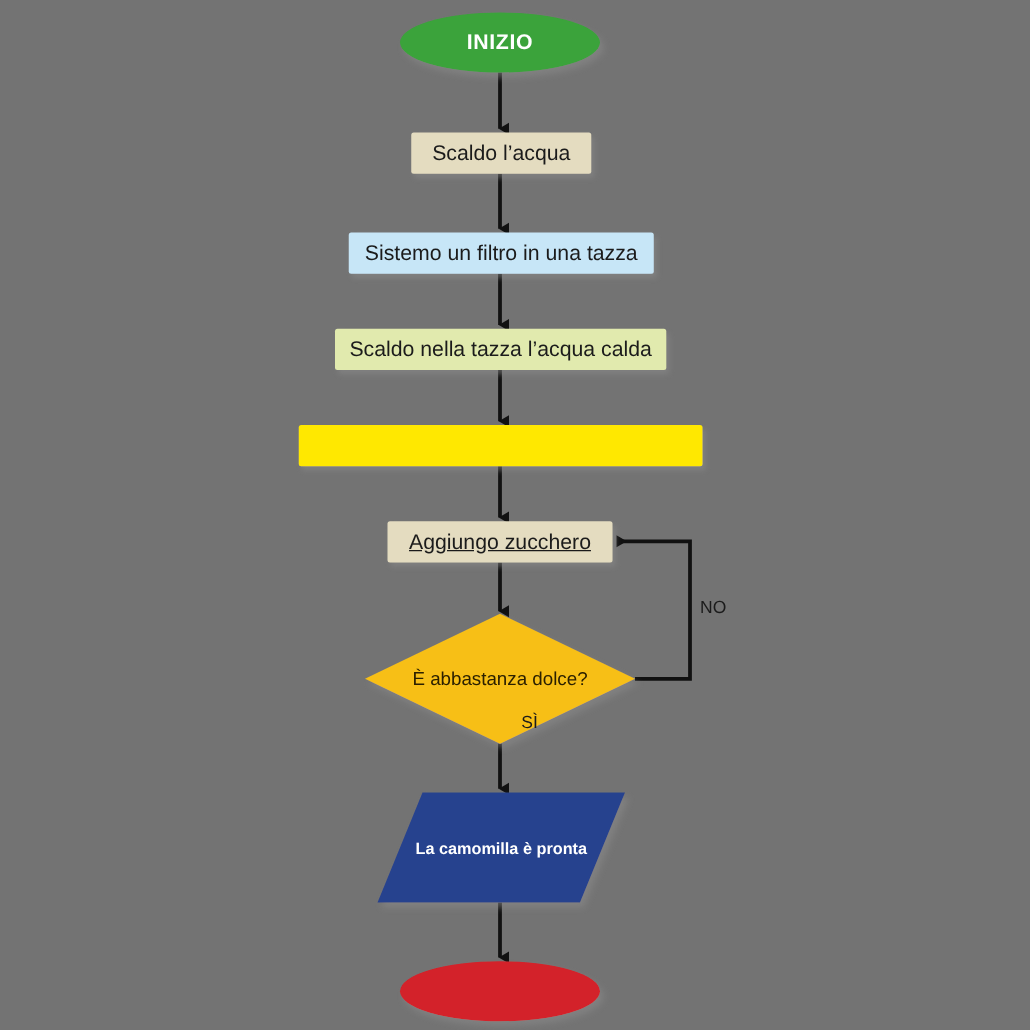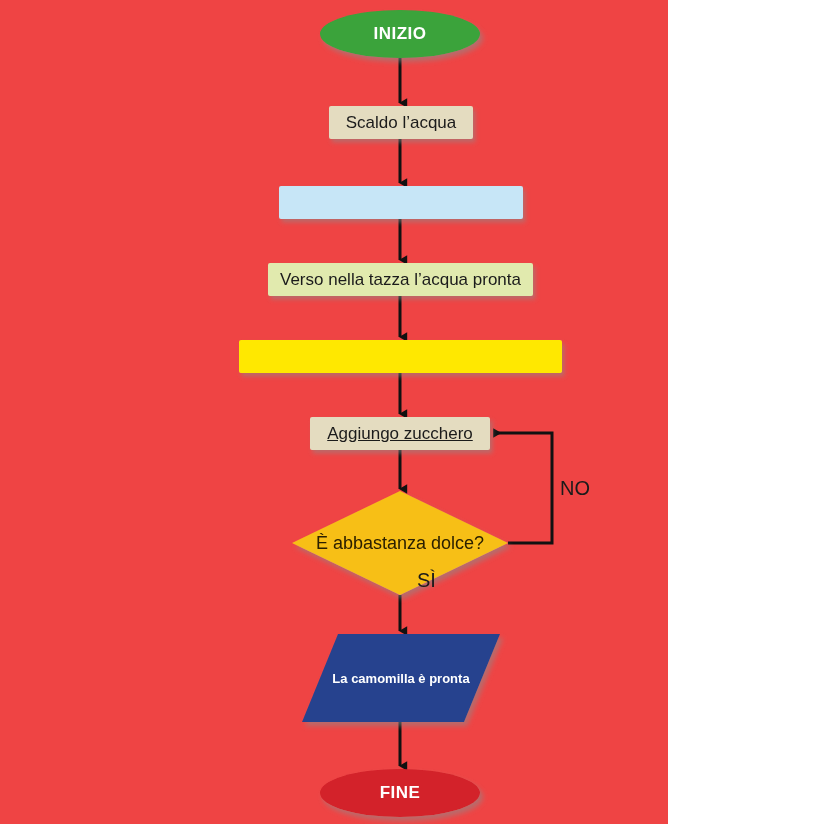--- a/index.html
+++ b/index.html
@@ -5,23 +5,23 @@
   html, body {
     margin: 0;
     padding: 0;
     background: #ffffff;
   }
   body {
     font-family: "Liberation Sans", sans-serif;
   }
   #canvas {
     position: relative;
-    width: 668px;
+    width: 824px;
     height: 824px;
-    background: #ef4444;
+    background: #737373;
     overflow: hidden;
   }
   #flow-svg {
     position: absolute;
     left: 0;
     top: 0;
     width: 824px;
     height: 824px;
   }
   .node-label {
@@ -38,31 +38,31 @@
     font-weight: bold;
     font-size: 17px;
     letter-spacing: 0.5px;
   }
   .process-label {
     color: #1b1b1b;
     font-size: 17px;
   }
   .decision-label {
     color: #2b2000;
-    font-size: 18px;
+    font-size: 15px;
   }
   .io-label {
     color: #ffffff;
     font-weight: bold;
     font-size: 13px;
   }
   .edge-label {
     position: absolute;
     color: #1b1b1b;
-    font-size: 20px;
+    font-size: 14px;
     white-space: nowrap;
   }
 </style>
 </head>
 <body>
 
 <div id="canvas">
 
   <svg id="flow-svg" viewBox="0 0 824 824" xmlns="http://www.w3.org/2000/svg">
     <defs>
@@ -108,29 +108,29 @@
 
     <polygon points="338,634 500,634 464,722 302,722" fill="#27428e" filter="url(#soft-shadow)"></polygon>
 
     <ellipse cx="400" cy="793" rx="80" ry="24" fill="#d32029" filter="url(#soft-shadow)"></ellipse>
   </svg>
 
   <div class="node-label terminator-label" style="left:320px; top:10px; width:160px; height:48px;">INIZIO</div>
 
   <div class="node-label process-label" style="left:329px; top:106px; width:144px; height:33px;">Scaldo l’acqua</div>
 
+  <div class="node-label process-label" style="left:279px; top:186px; width:244px; height:33px;">Sistemo un filtro in una tazza</div>
 
-  <div class="node-label process-label" style="left:268px; top:263px; width:265px; height:33px;">Verso nella tazza l’acqua pronta</div>
+  <div class="node-label process-label" style="left:268px; top:263px; width:265px; height:33px;">Scaldo nella tazza l’acqua calda</div>
 
 
   <div class="node-label process-label" style="left:310px; top:417px; width:180px; height:33px;text-decoration:underline;">Aggiungo zucchero</div>
 
   <div class="node-label decision-label" style="left:292px; top:521px; width:216px; height:44px;">È abbastanza dolce?</div>
 
   <div class="node-label io-label" style="left:302px; top:656px; width:198px; height:44px;">La camomilla è pronta</div>
 
-  <div class="node-label terminator-label" style="left:320px; top:769px; width:160px; height:48px;">FINE</div>
 
   <div class="edge-label" style="left:560px; top:477px;">NO</div>
 
   <div class="edge-label" style="left:417px; top:569px;text-align:center;">SÌ</div>
 
 </div>
 
 </body></html>

